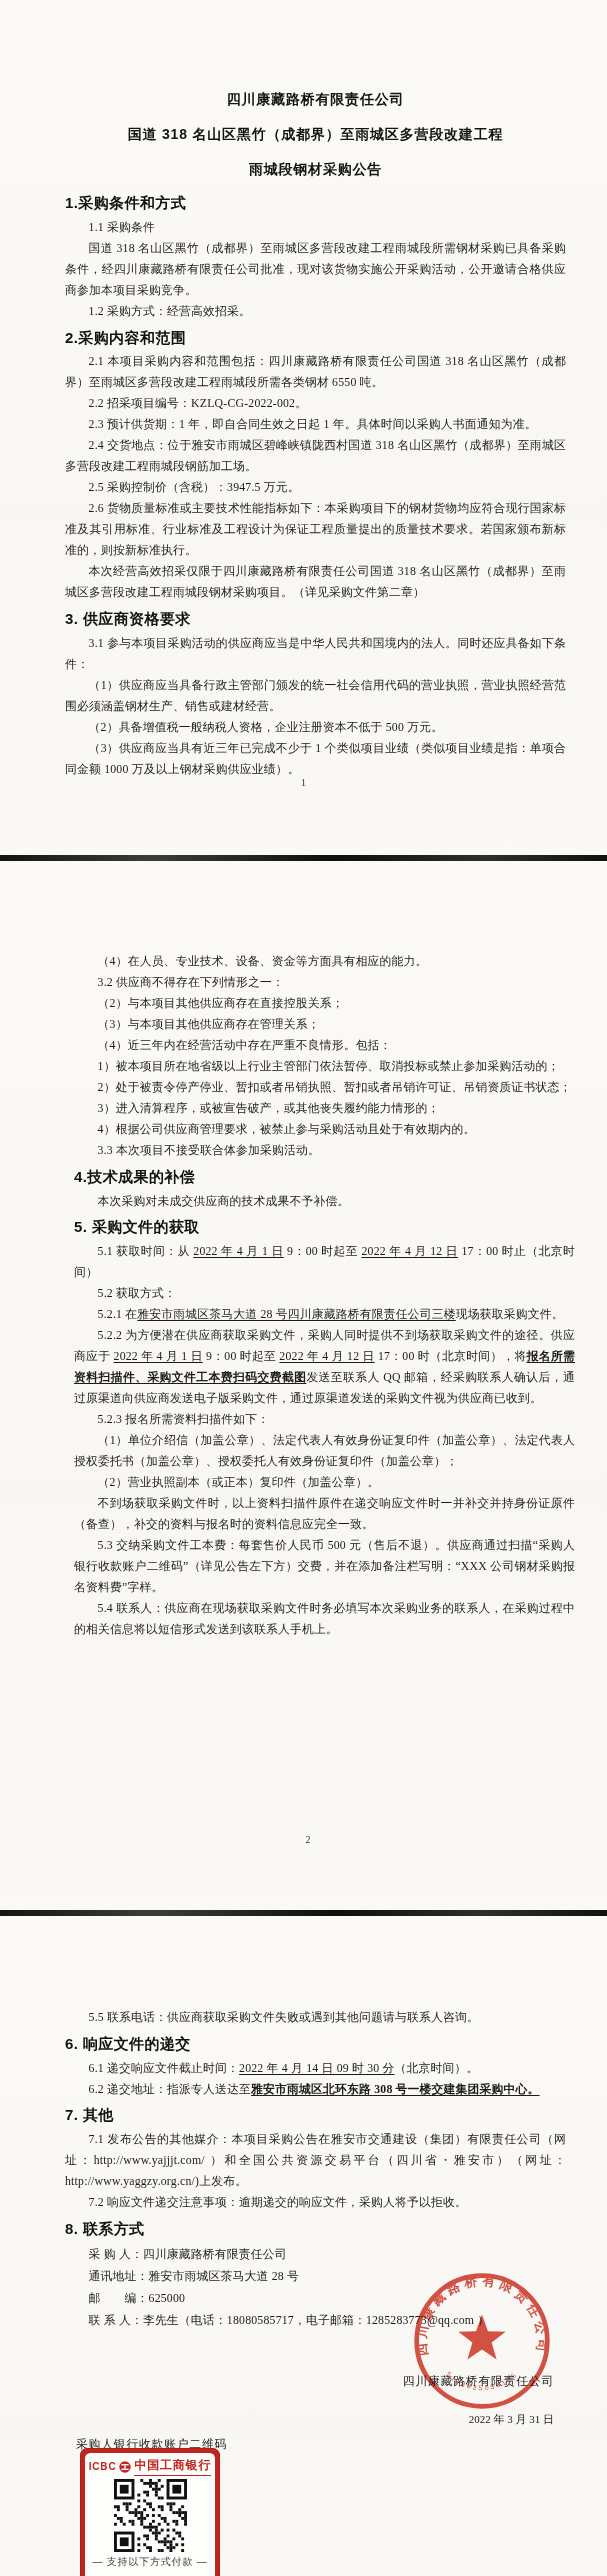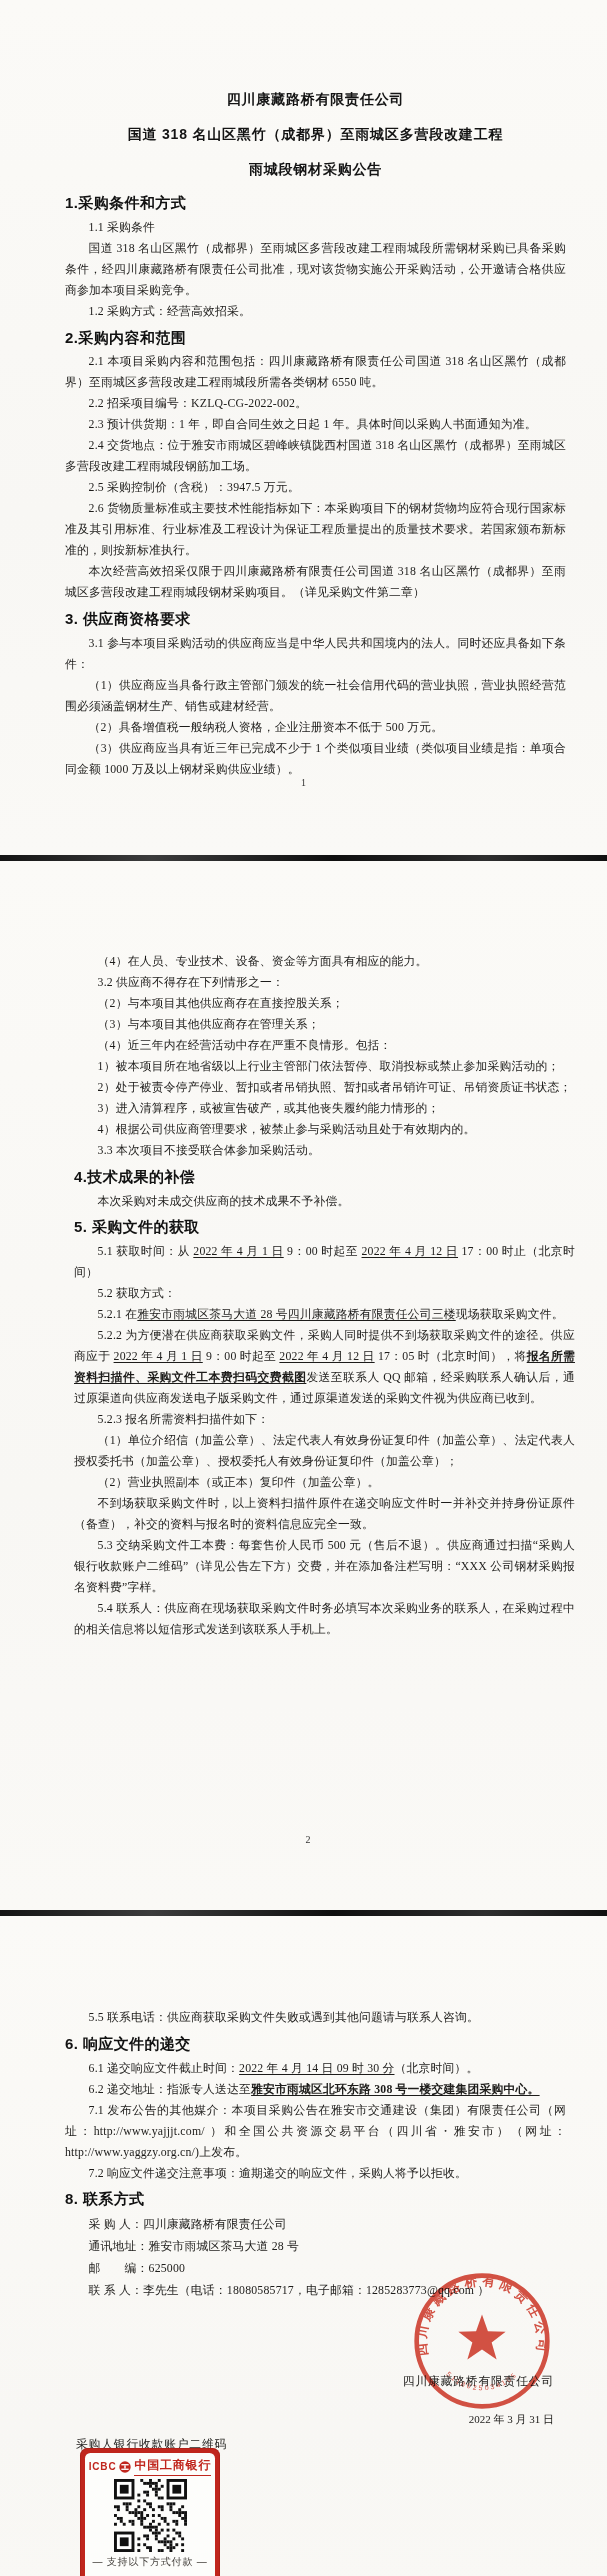--- a/index.html
+++ b/index.html
@@ -238,39 +238,40 @@
     <p class="doc">2）处于被责令停产停业、暂扣或者吊销执照、暂扣或者吊销许可证、吊销资质证书状态；</p>
     <p class="doc">3）进入清算程序，或被宣告破产，或其他丧失履约能力情形的；</p>
     <p class="doc">4）根据公司供应商管理要求，被禁止参与采购活动且处于有效期内的。</p>
     <p class="doc">3.3 本次项目不接受联合体参加采购活动。</p>
     <div class="sec">4.技术成果的补偿</div>
     <p class="doc">本次采购对未成交供应商的技术成果不予补偿。</p>
     <div class="sec">5. 采购文件的获取</div>
     <p class="doc"><span>5.1 获取时间：从 </span><span class="u">2022 年 4 月 1 日</span><span> 9：00 时起至 </span><span class="u">2022 年 4 月 12 日</span><span> 17：00 时止（北京时间）</span></p>
     <p class="doc">5.2 获取方式：</p>
     <p class="doc"><span>5.2.1 在</span><span class="u">雅安市雨城区茶马大道 28 号四川康藏路桥有限责任公司三楼</span><span>现场获取采购文件。</span></p>
-    <p class="doc"><span>5.2.2 为方便潜在供应商获取采购文件，采购人同时提供不到场获取采购文件的途径。供应商应于 </span><span class="u">2022 年 4 月 1 日</span><span> 9：00 时起至 </span><span class="u">2022 年 4 月 12 日</span><span> 17：05 时（北京时间），将</span><span class="bu">报名所需资料扫描件、采购文件工本费扫码交费截图</span><span>发送至联系人 QQ 邮箱，经采购联系人确认后，通过原渠道向供应商发送电子版采购文件，通过原渠道发送的采购文件视为供应商已收到。</span></p>
+    <p class="doc"><span>5.2.2 为方便潜在供应商获取采购文件，采购人同时提供不到场获取采购文件的途径。供应商应于 </span><span class="u">2022 年 4 月 1 日</span><span> 9：00 时起至 </span><span class="u">2022 年 4 月 12 日</span><span> 17：00 时（北京时间），将</span><span class="bu">报名所需资料扫描件、采购文件工本费扫码交费截图</span><span>发送至联系人 QQ 邮箱，经采购联系人确认后，通过原渠道向供应商发送电子版采购文件，通过原渠道发送的采购文件视为供应商已收到。</span></p>
     <p class="doc">5.2.3 报名所需资料扫描件如下：</p>
     <p class="doc">（1）单位介绍信（加盖公章）、法定代表人有效身份证复印件（加盖公章）、法定代表人授权委托书（加盖公章）、授权委托人有效身份证复印件（加盖公章）；</p>
     <p class="doc">（2）营业执照副本（或正本）复印件（加盖公章）。</p>
     <p class="doc">不到场获取采购文件时，以上资料扫描件原件在递交响应文件时一并补交并持身份证原件（备查），补交的资料与报名时的资料信息应完全一致。</p>
     <p class="doc">5.3 交纳采购文件工本费：每套售价人民币 500  元（售后不退）。供应商通过扫描“采购人银行收款账户二维码”（详见公告左下方）交费，并在添加备注栏写明：“XXX 公司钢材采购报名资料费”字样。</p>
     <p class="doc">5.4 联系人：供应商在现场获取采购文件时务必填写本次采购业务的联系人，在采购过程中的相关信息将以短信形式发送到该联系人手机上。</p>
   </div>
   <div class="pageno">2</div>
 </div>
 
 <div class="sep"></div>
 
 <div class="page" id="page3">
   <div class="content" style="padding-top:91px;">
     <p class="doc">5.5 联系电话：供应商获取采购文件失败或遇到其他问题请与联系人咨询。</p>
     <div class="sec">6. 响应文件的递交</div>
     <p class="doc"><span>6.1 递交响应文件截止时间：</span><span class="u">2022 年 4 月 14 日 09 时 30 分</span><span>（北京时间）。</span></p>
     <p class="doc"><span>6.2 递交地址：指派专人送达至</span><span class="bu">雅安市雨城区北环东路 308 号一楼交建集团采购中心。</span></p>
+    <div class="sec">7. 其他</div>
     <p class="doc">7.1 发布公告的其他媒介：本项目采购公告在雅安市交通建设（集团）有限责任公司（网址：http://www.yajjjt.com/ ）和全国公共资源交易平台（四川省・雅安市）（网址：http://www.yaggzy.org.cn/)上发布。</p>
     <p class="doc">7.2 响应文件递交注意事项：逾期递交的响应文件，采购人将予以拒收。</p>
     <div class="sec">8. 联系方式</div>
     <div class="contact">
       <p class="doc">采 购 人：四川康藏路桥有限责任公司</p>
       <p class="doc">通讯地址：雅安市雨城区茶马大道 28 号</p>
       <p class="doc">邮　　编：625000</p>
       <p class="doc">联 系 人：李先生（电话：18080585717，电子邮箱：1285283773@qq.com ）</p>
     </div>
   </div>

